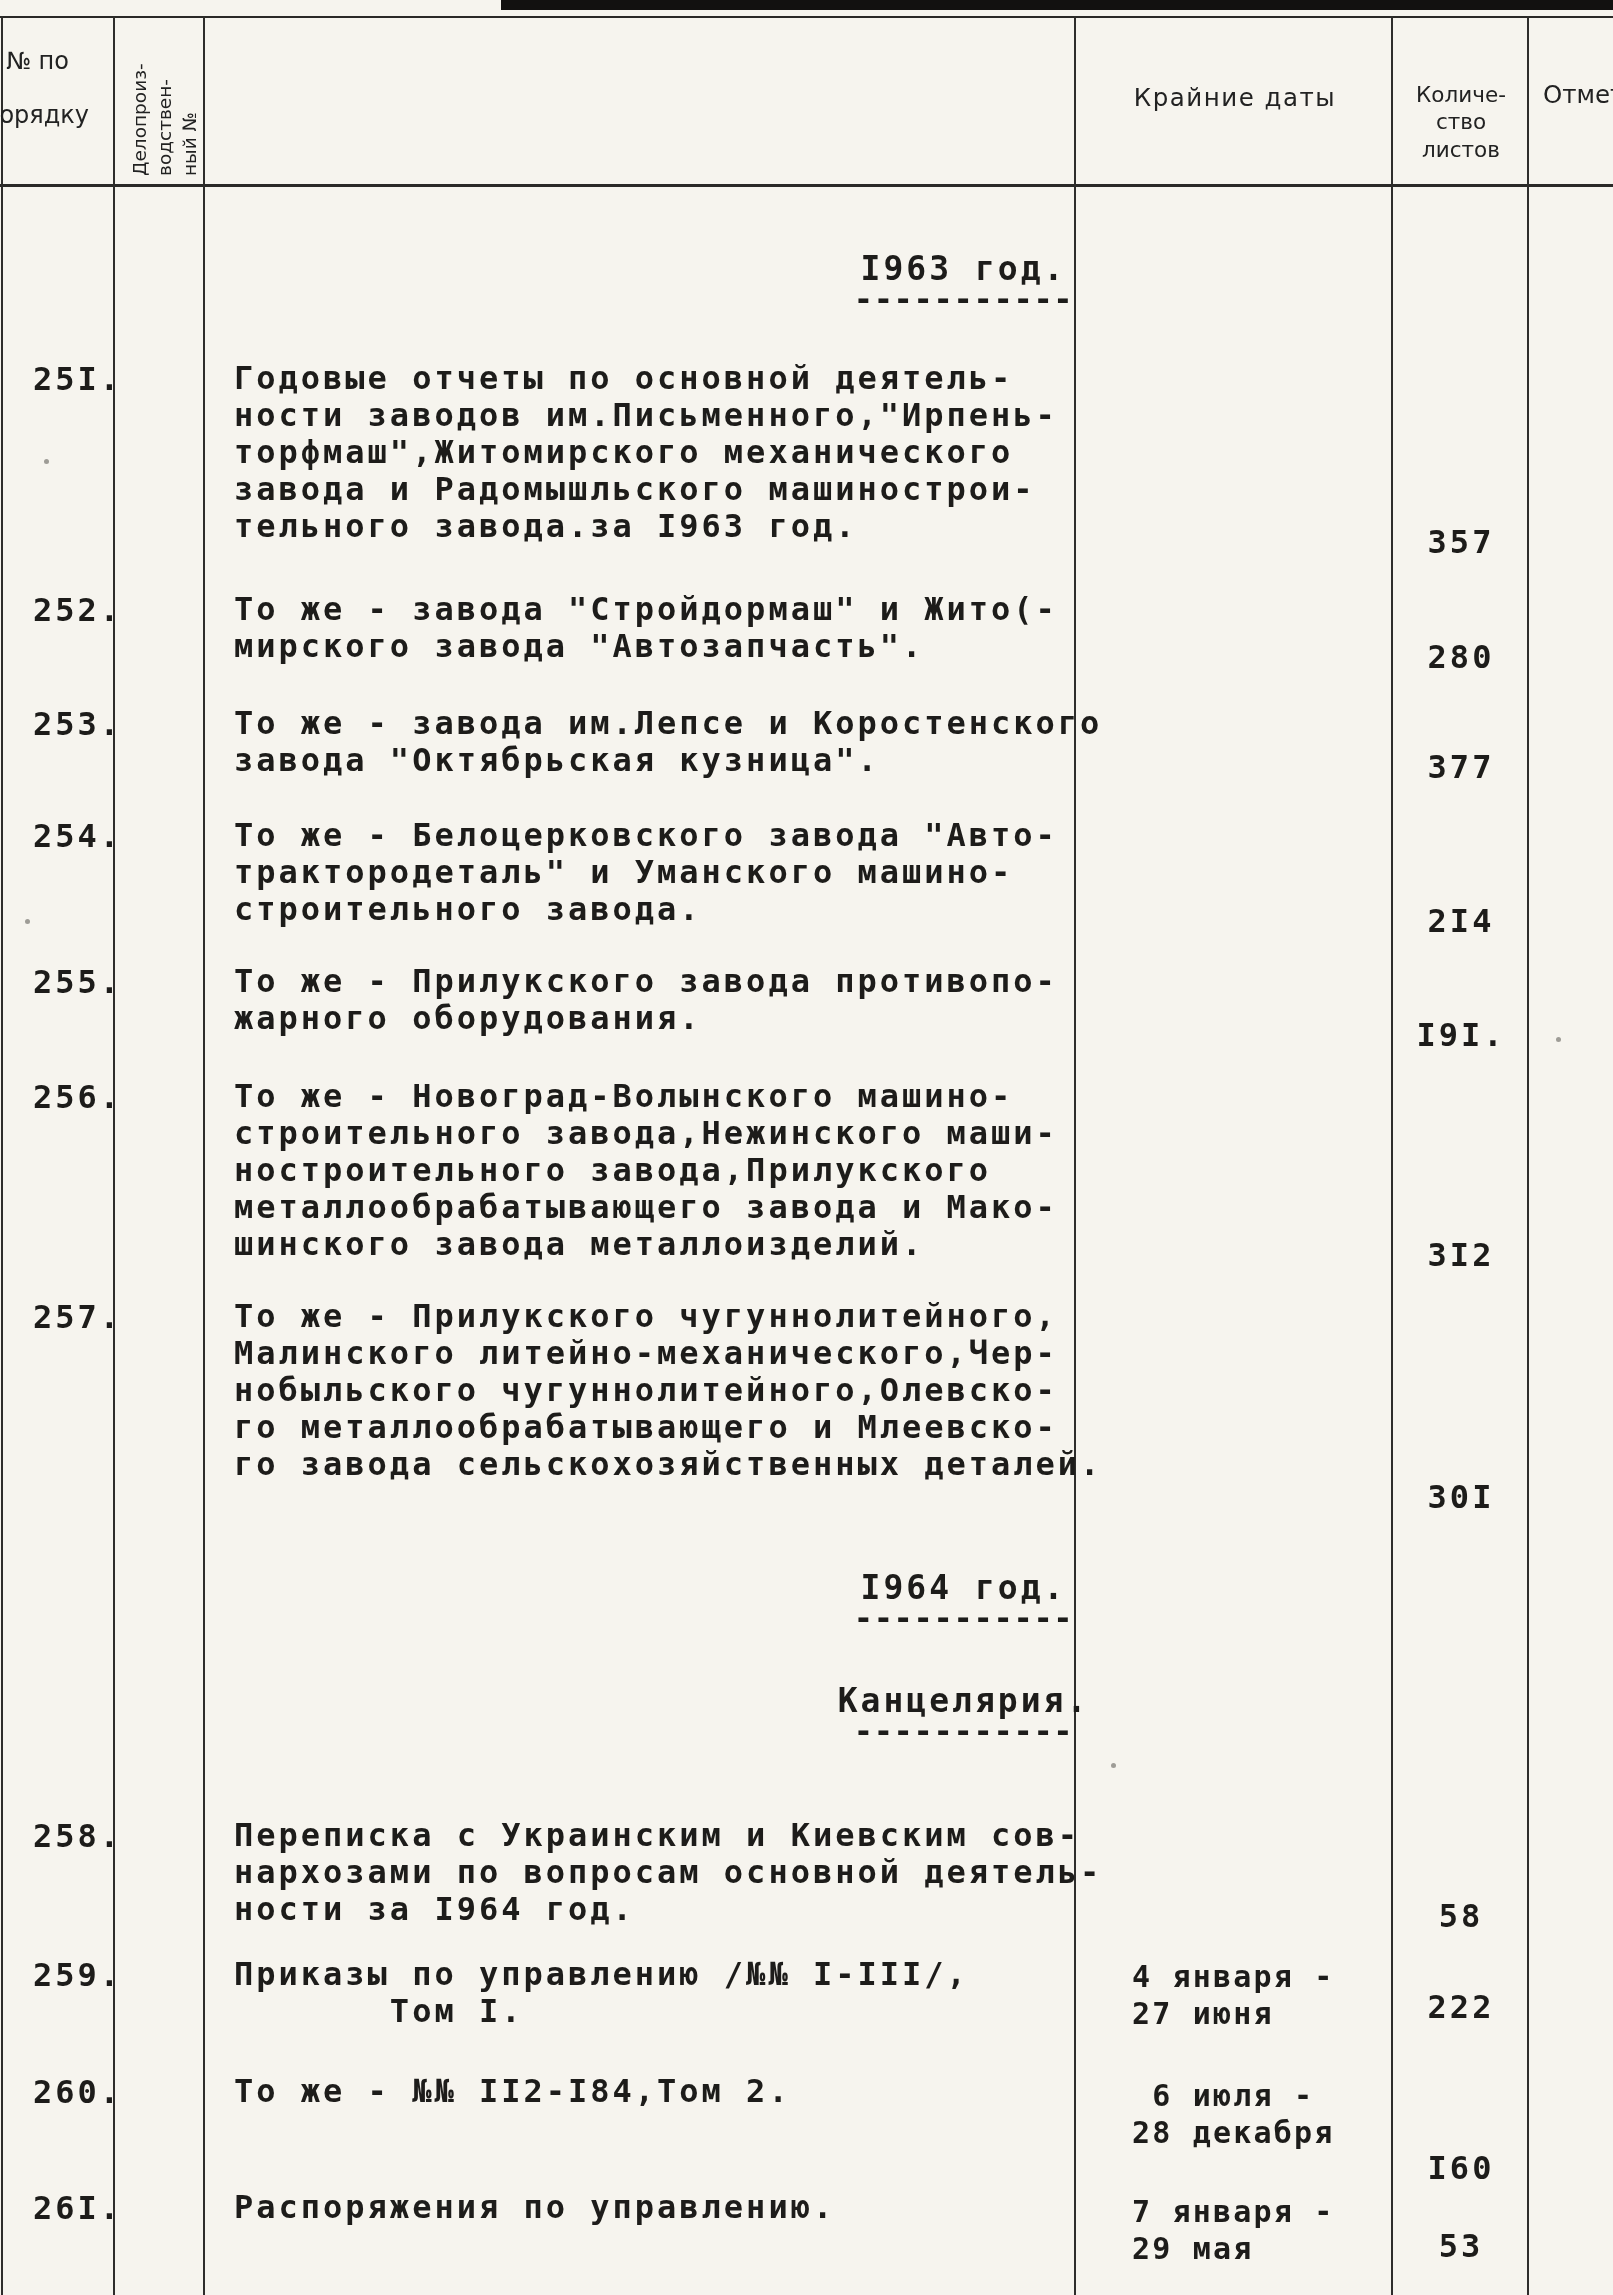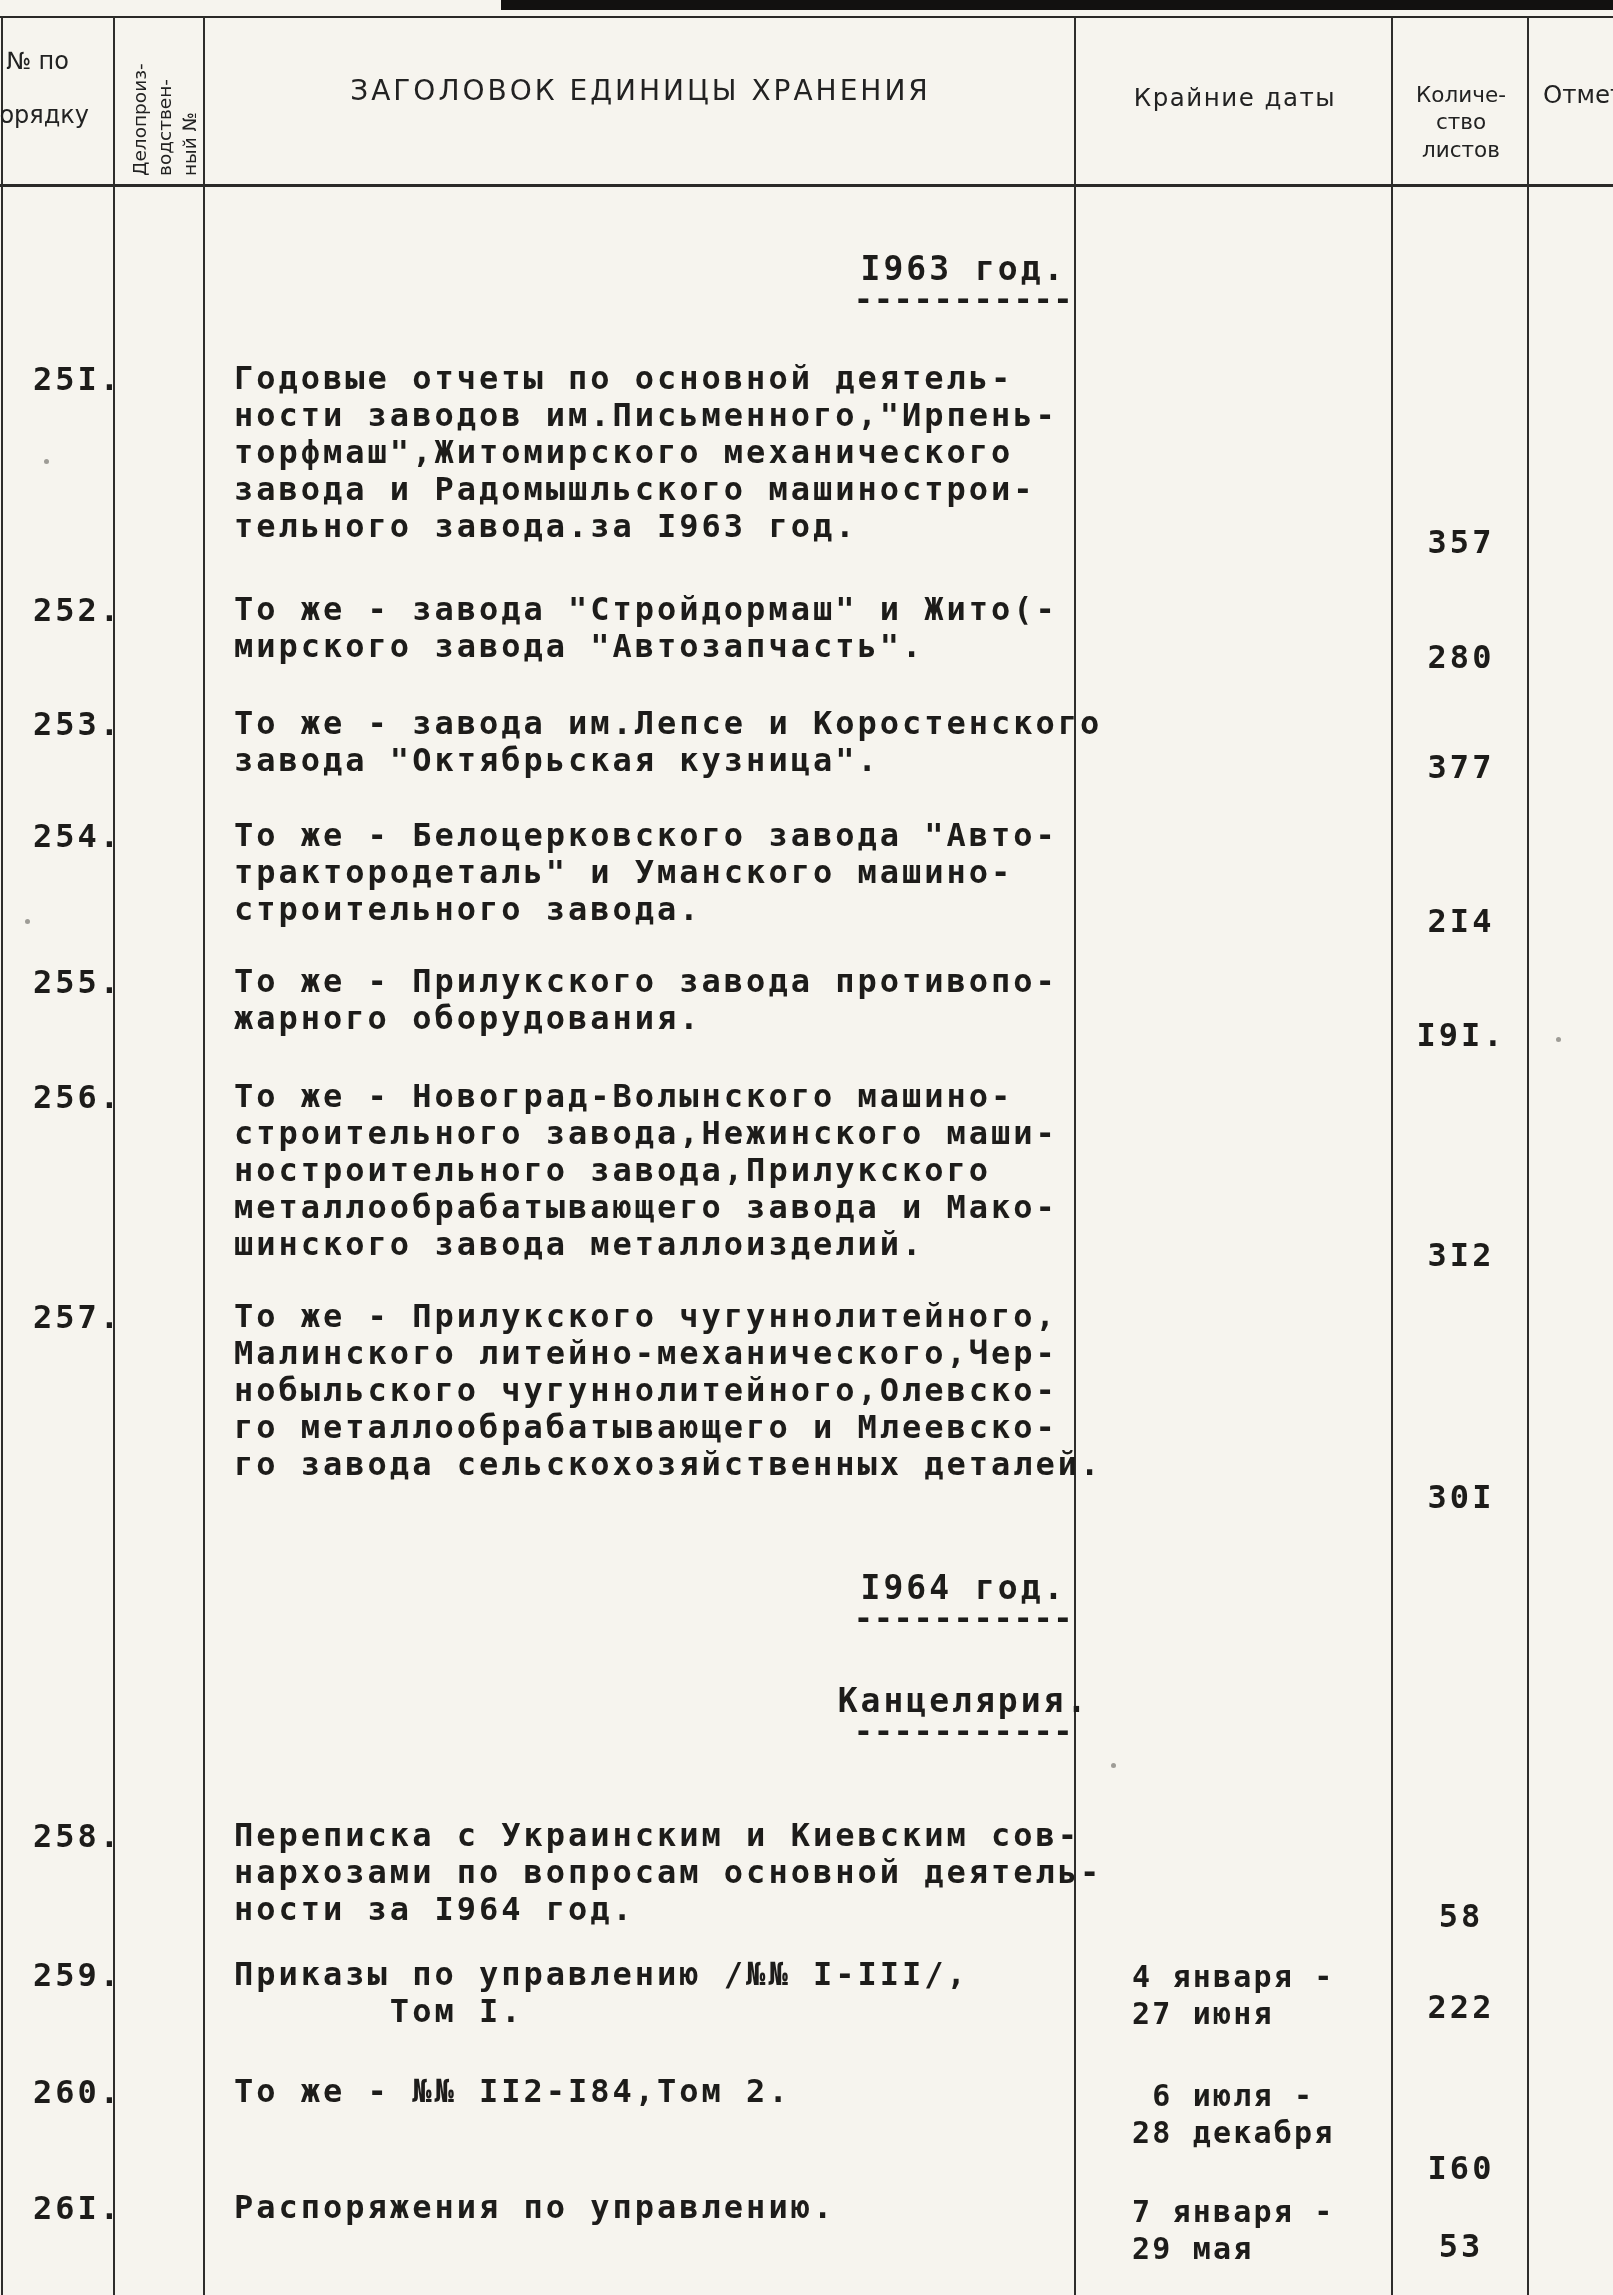--- a/index.html
+++ b/index.html
@@ -58,21 +58,20 @@
   <div class="vline" style="left:203px;"></div>
   <div class="vline" style="left:1074px;"></div>
   <div class="vline" style="left:1391px;"></div>
   <div class="vline" style="left:1527px;"></div>
 
   <div class="hdr-order print" style="left:6px; top:47px;">№ по</div>
   <div class="hdr-order print" style="left:-16.3px; top:101px;">порядку</div>
   <div class="hdr-record print">Делопроиз-
 водствен-
 ный №</div>
-  <div class="hdr-title print">ЗАГОЛОВОК ЕДИНИЦЫ ХРАНЕНИЯ</div>
   <div class="hdr-dates print">Крайние даты</div>
   <div class="hdr-sheets print">Количе-
 ство
 листов</div>
   <div class="hdr-notes print">Отметки</div>
 
   <div class="section typed" style="top:250px;">
     <div class="section-title">I963 год.</div>
     <div class="section-underline">-----------</div>
   </div>

